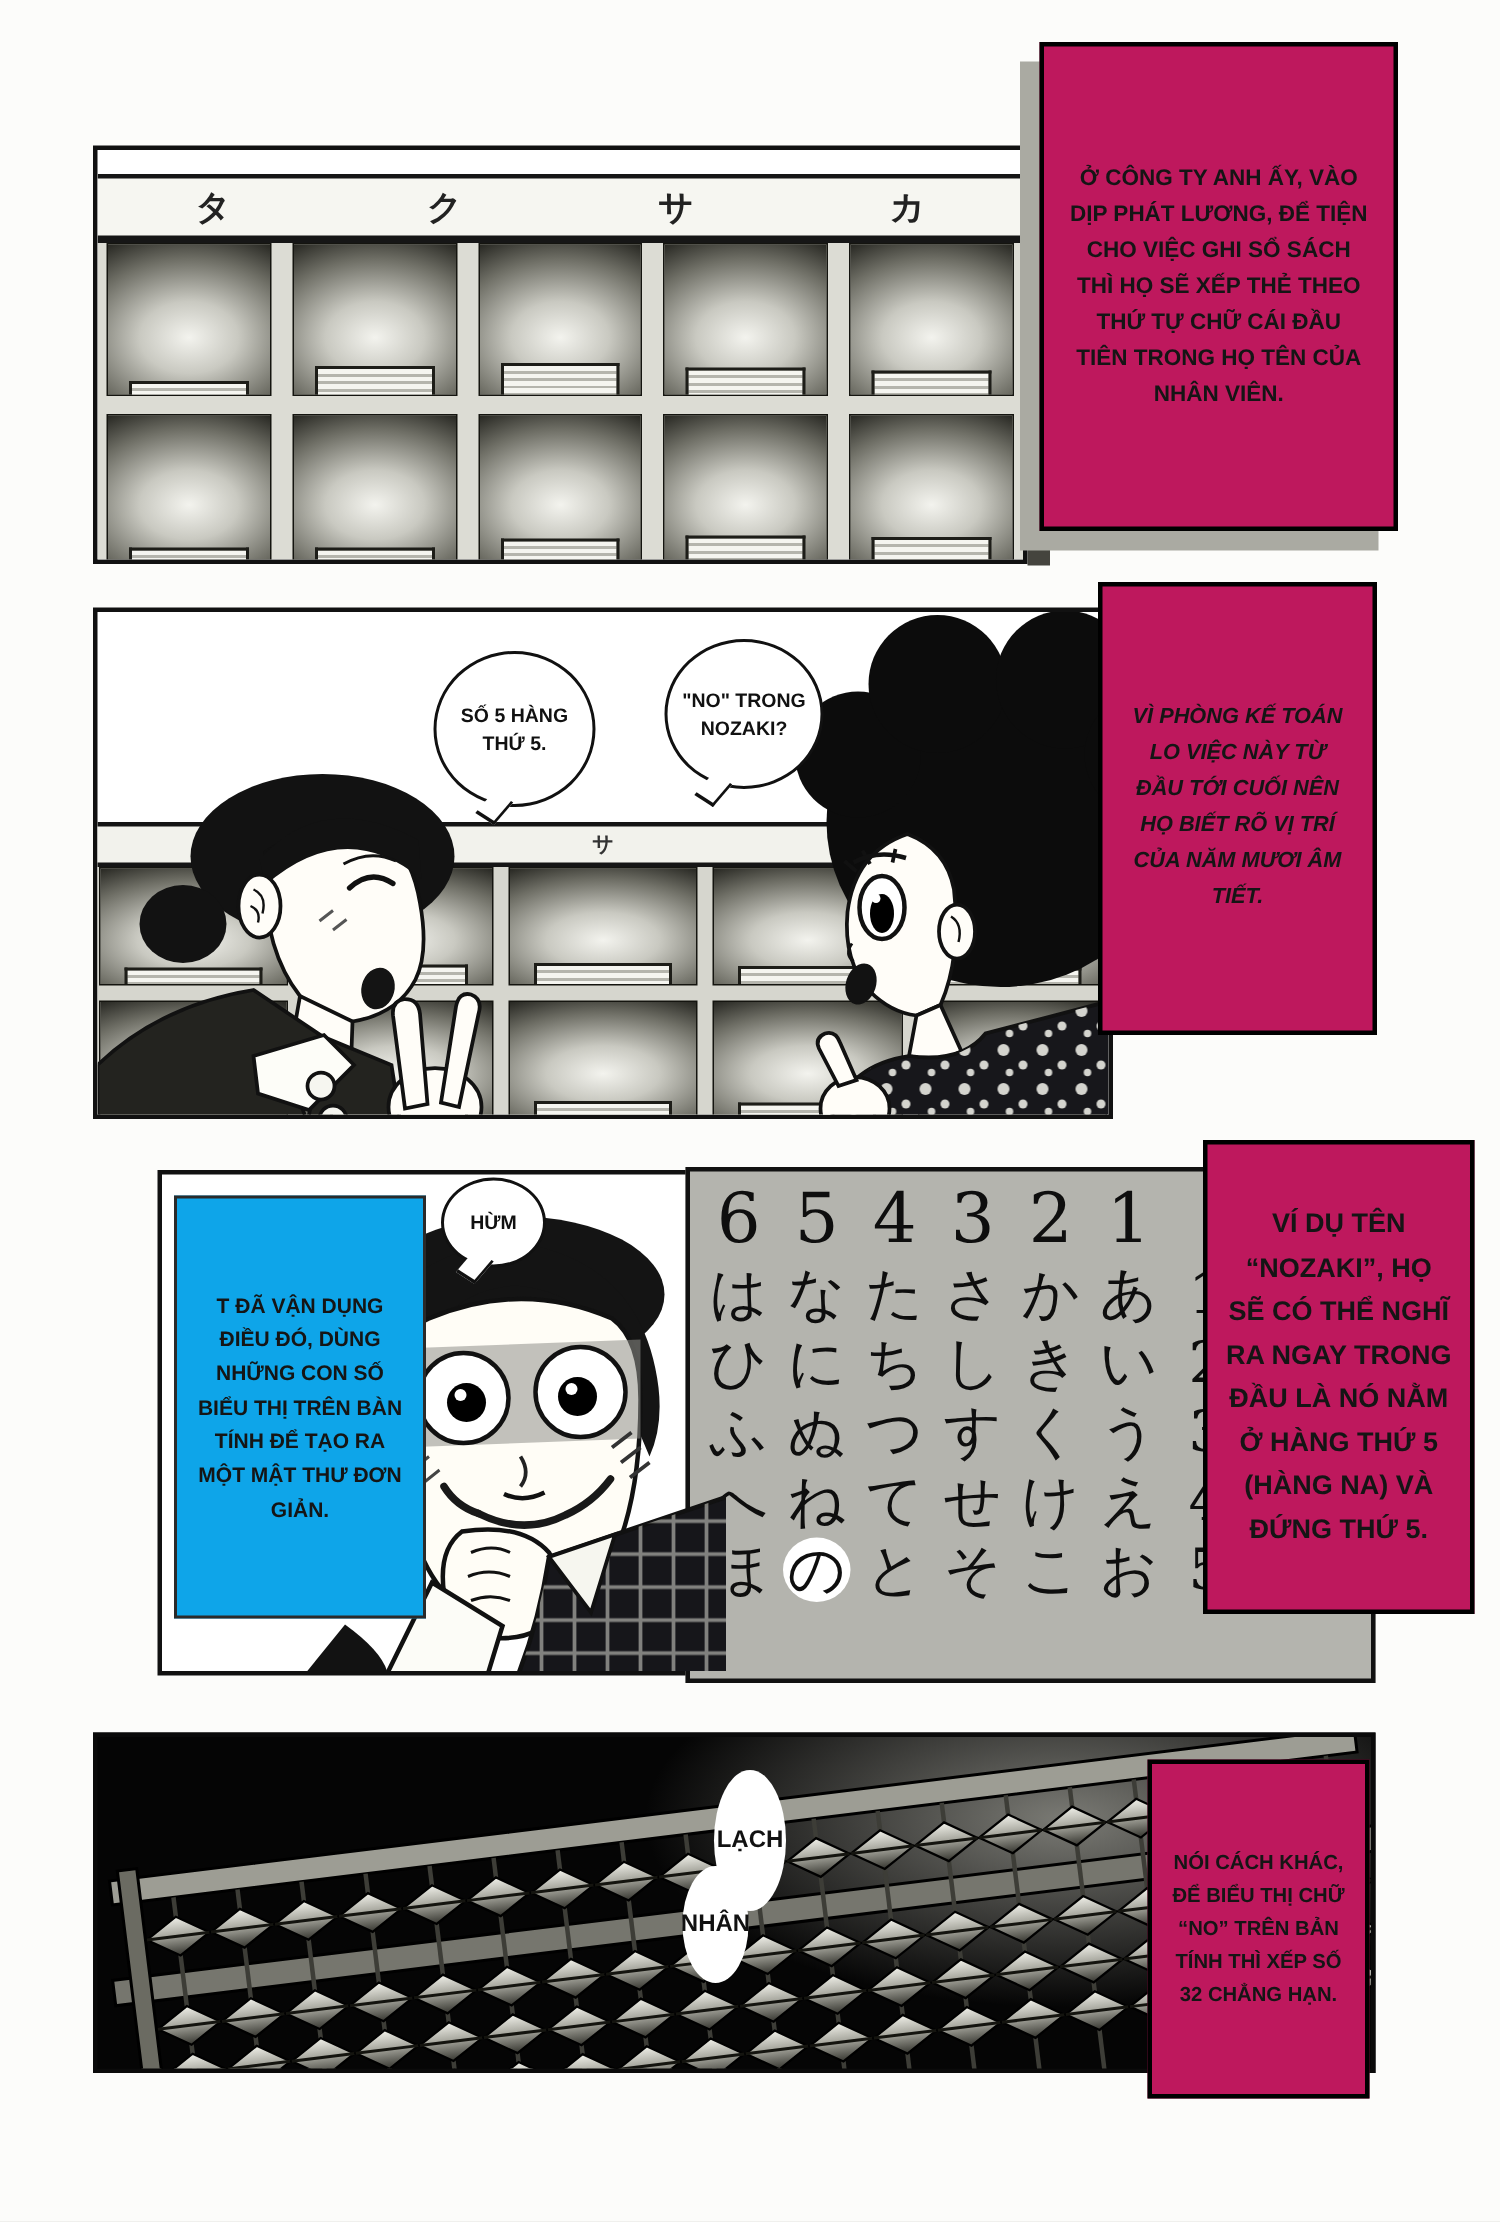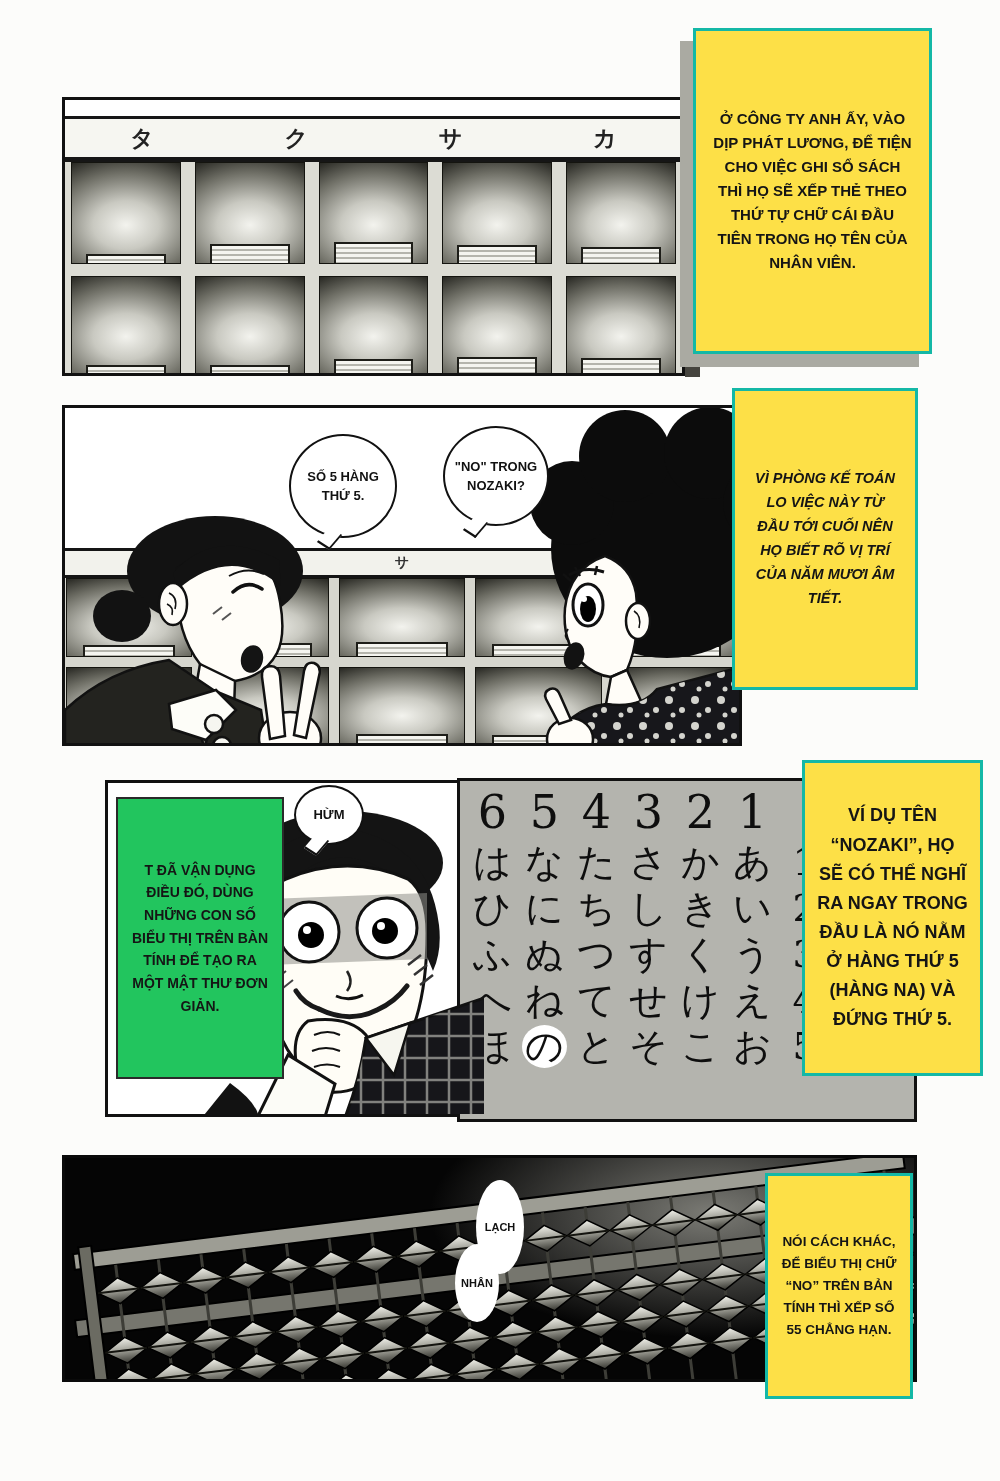--- a/index.html
+++ b/index.html
@@ -1,20 +1,20 @@
 <!DOCTYPE html>
 <html><head>
 <meta charset="utf-8">
 <style>
   html,body{margin:0;padding:0;background:#e8e8e4;}
   .page{position:relative;width:1000px;height:1481px;background:#fcfcfa;overflow:hidden;
         font-family:"Liberation Sans",sans-serif;}
   
   .panel{position:absolute;border:3px solid #111;box-sizing:border-box;overflow:hidden;background:#fff;}
-  .caption-box{position:absolute;background:#fde047;border:3px solid #14b8a6;box-sizing:border-box;
+  .caption-box{position:absolute;background:#be185d;border:3px solid #000000;box-sizing:border-box;
         display:flex;align-items:center;justify-content:center;text-align:center;
         color:#151515;font-weight:700;z-index:6;}
   .caption-box p{margin:0;}
   
   #panel1{left:62px;top:97px;width:623px;height:279px;}
   .shelfhead{position:absolute;left:0;top:16px;right:0;height:38px;background:#f6f6f1;
         border-top:3px solid #161616;border-bottom:5px solid #161616;
         display:flex;justify-content:space-around;align-items:center;
         font-family:"DejaVu Serif","Liberation Serif",serif;font-size:23px;font-weight:700;color:#222;}
   .cubbies{position:absolute;left:0;top:62px;right:0;bottom:0;background:#dcdcd4;
@@ -43,40 +43,40 @@
         border-right:2.5px solid #111;border-bottom:2.5px solid #111;
         transform:skewX(-18deg) rotate(28deg);}
   #bubble-left{left:224px;top:26px;width:108px;height:104px;}
   #bubble-left .tail{bottom:-11px;left:30px;}
   #bubble-right{left:378px;top:18px;width:106px;height:100px;}
   #bubble-right .tail{bottom:-11px;left:22px;}
   #cap2{left:732px;top:388px;width:186px;height:302px;padding:0 14px;font-size:14.5px;line-height:1.65;font-style:italic;}
   
   #panel3a{left:65px;top:780px;width:382px;height:337px;margin-left:40px;}
   #man-svg{position:absolute;inset:0;z-index:1;}
-  #cap3L{position:absolute;left:8px;top:14px;width:168px;height:282px;background:#22c55e;border:2.5px solid #2a2a2a;
+  #cap3L{position:absolute;left:8px;top:14px;width:168px;height:282px;background:#0ea5e9;border:2.5px solid #2a2a2a;
         box-sizing:border-box;display:flex;align-items:center;justify-content:center;text-align:center;
         font-size:14px;line-height:1.62;font-weight:700;color:#151515;padding:0 10px;z-index:3;}
   #bubble-hum{left:186px;top:2px;width:70px;height:60px;font-size:13px;}
   #bubble-hum .tail{bottom:-10px;left:12px;}
   
   #panel3b{left:457px;top:778px;width:460px;height:344px;background:#b4b4ae;}
   .kana-table{position:absolute;left:10px;top:4px;display:flex;gap:7px;color:#0e0e0e;
         font-family:"DejaVu Serif","Liberation Serif",serif;}
   .kcol{display:flex;flex-direction:column;align-items:center;width:45px;}
   .khead{font-size:46px;line-height:54px;height:54px;}
   .kcell{font-size:38px;line-height:46px;height:46px;width:45px;display:flex;align-items:center;justify-content:center;}
   .kcell.circled{background:#fff;border-radius:50%;height:43px;width:45px;margin:1.5px 0;}
   .knum{padding-top:54px;}
   #cap3R{left:802px;top:760px;width:181px;height:316px;padding:0 12px;font-size:18px;line-height:1.62;}
   
   #panel4{left:62px;top:1155px;width:855px;height:227px;background:#070707;border-color:#0a0a0a;}
   #abacus-svg{position:absolute;inset:0;z-index:1;}
   .sfx{position:absolute;background:#fff;border-radius:50%;display:flex;align-items:center;justify-content:center;
-        font-size:11px;font-weight:700;color:#111;z-index:4;}
+        font-size:16px;font-weight:700;color:#111;z-index:4;}
   #sfx1{left:411px;top:22px;width:48px;height:94px;}
   #sfx2{left:390px;top:86px;width:44px;height:78px;}
   #cap4{left:765px;top:1173px;width:148px;height:226px;padding:0 10px;font-size:13.5px;line-height:1.62;}
 </style>
 </head>
 <body>
 
 <div class="page">
 
   <section class="panel" id="panel1">
@@ -460,16 +460,16 @@
     </svg>
     <div class="sfx" id="sfx1">
       <span>LẠCH</span>
     </div>
     <div class="sfx" id="sfx2">
       <span>NHÂN</span>
     </div>
   </section>
 
   <aside class="caption-box" id="cap4">
-    <p>NÓI CÁCH KHÁC, ĐỂ BIỂU THỊ CHỮ “NO” TRÊN BẢN TÍNH THÌ XẾP SỐ 55 CHẲNG HẠN.</p>
+    <p>NÓI CÁCH KHÁC, ĐỂ BIỂU THỊ CHỮ “NO” TRÊN BẢN TÍNH THÌ XẾP SỐ 32 CHẲNG HẠN.</p>
   </aside>
 
 </div>
 
 </body></html>

